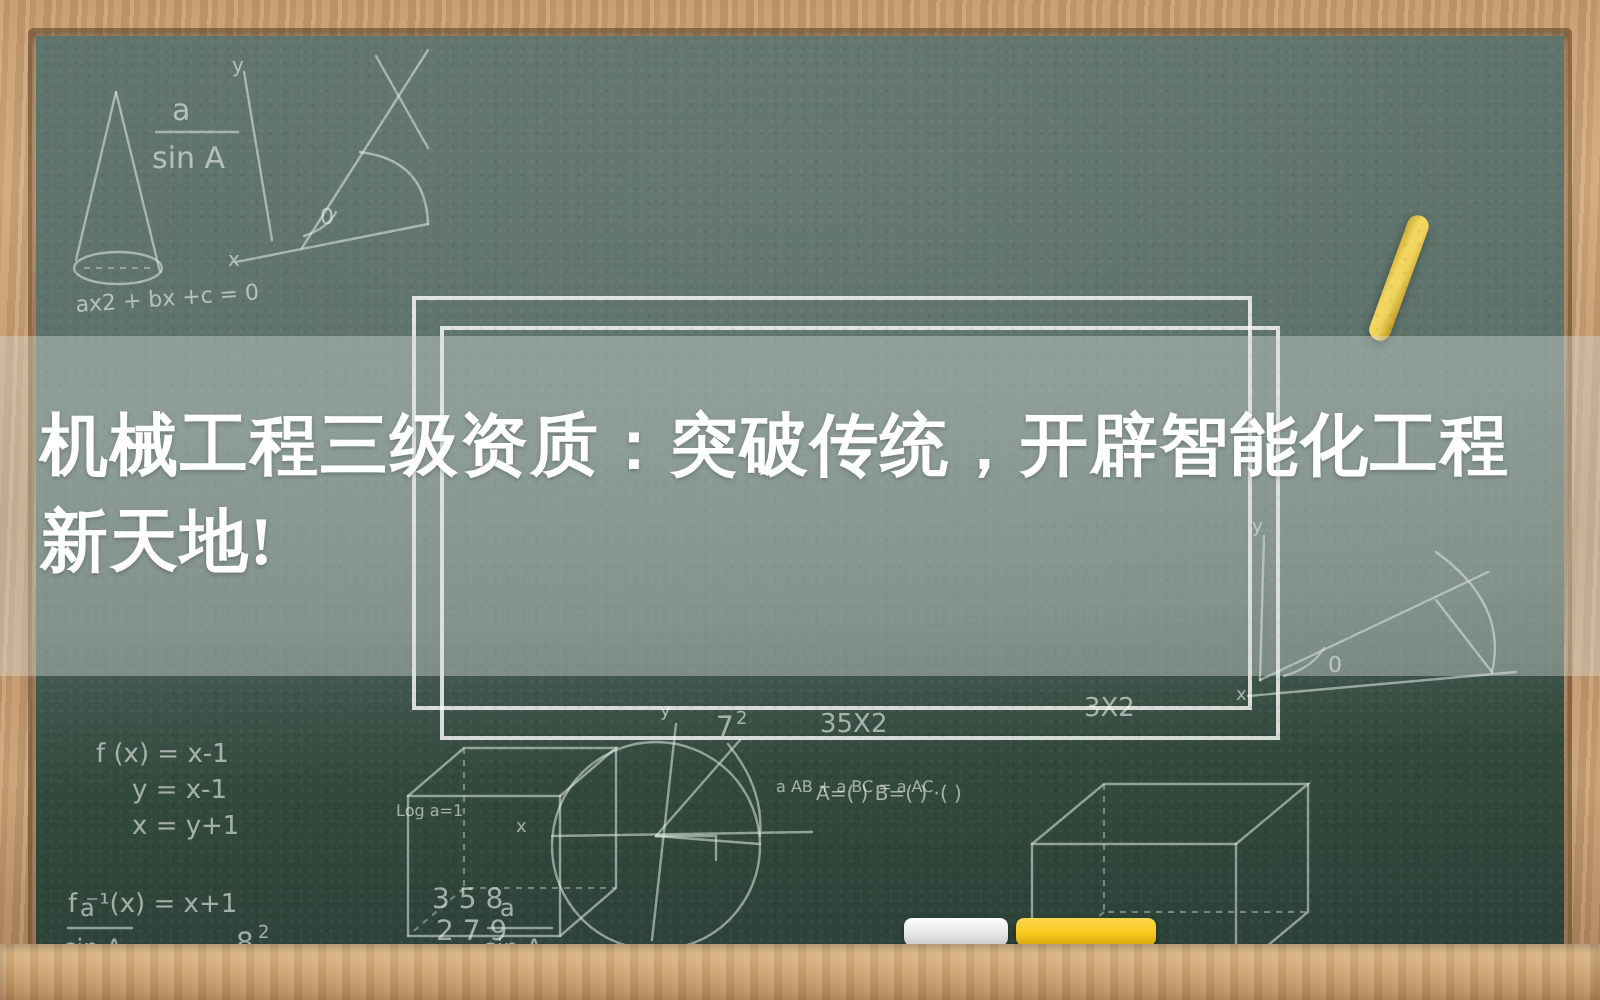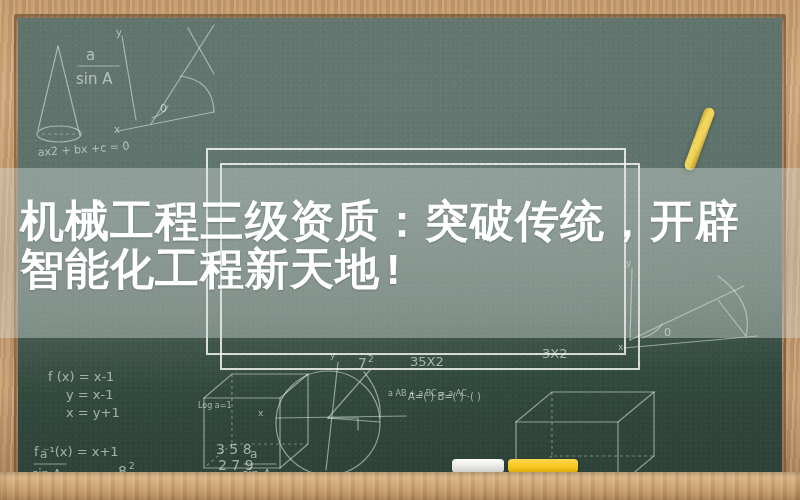--- a/index.html
+++ b/index.html
@@ -66,23 +66,23 @@
   .band{
     position:absolute;left:0;top:168px;width:800px;height:170px;
     background:rgba(214,222,218,.40);
     pointer-events:none;
   }
 
   
   .headline{
     position:absolute;left:20px;top:200px;width:740px;
     color:#ffffff;
-    font-family:Liberation Mono, monospace;
+    font-family:Liberation Serif, serif;
     font-weight:700;
-    font-size:44px;
+    font-size:34px;
     line-height:48px;
     letter-spacing:1px;
     text-shadow:0 1px 2px rgba(0,0,0,.22);
     white-space:pre-wrap;
   }
 
   
   .chalk-stick-yellow-wall{
     position:absolute;left:676px;top:88px;width:11px;height:66px;
     border-radius:6px;

